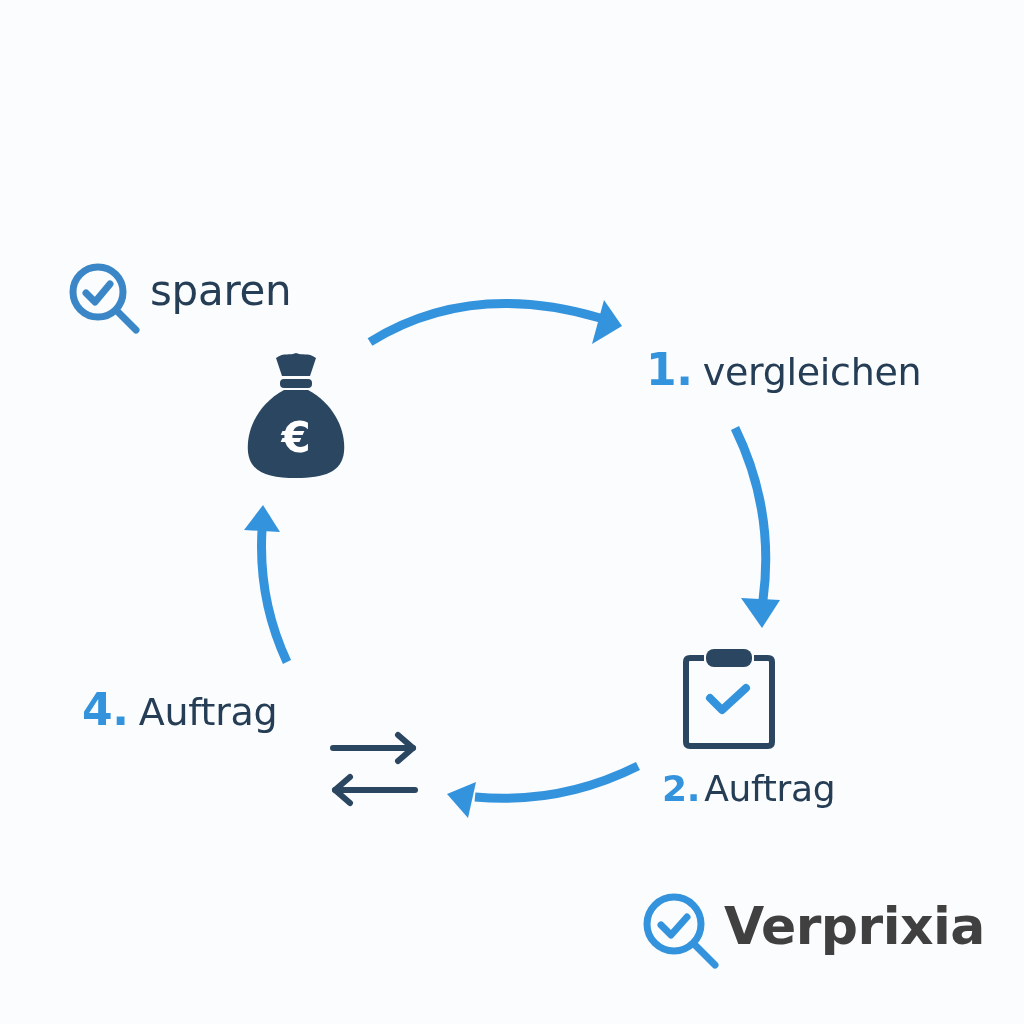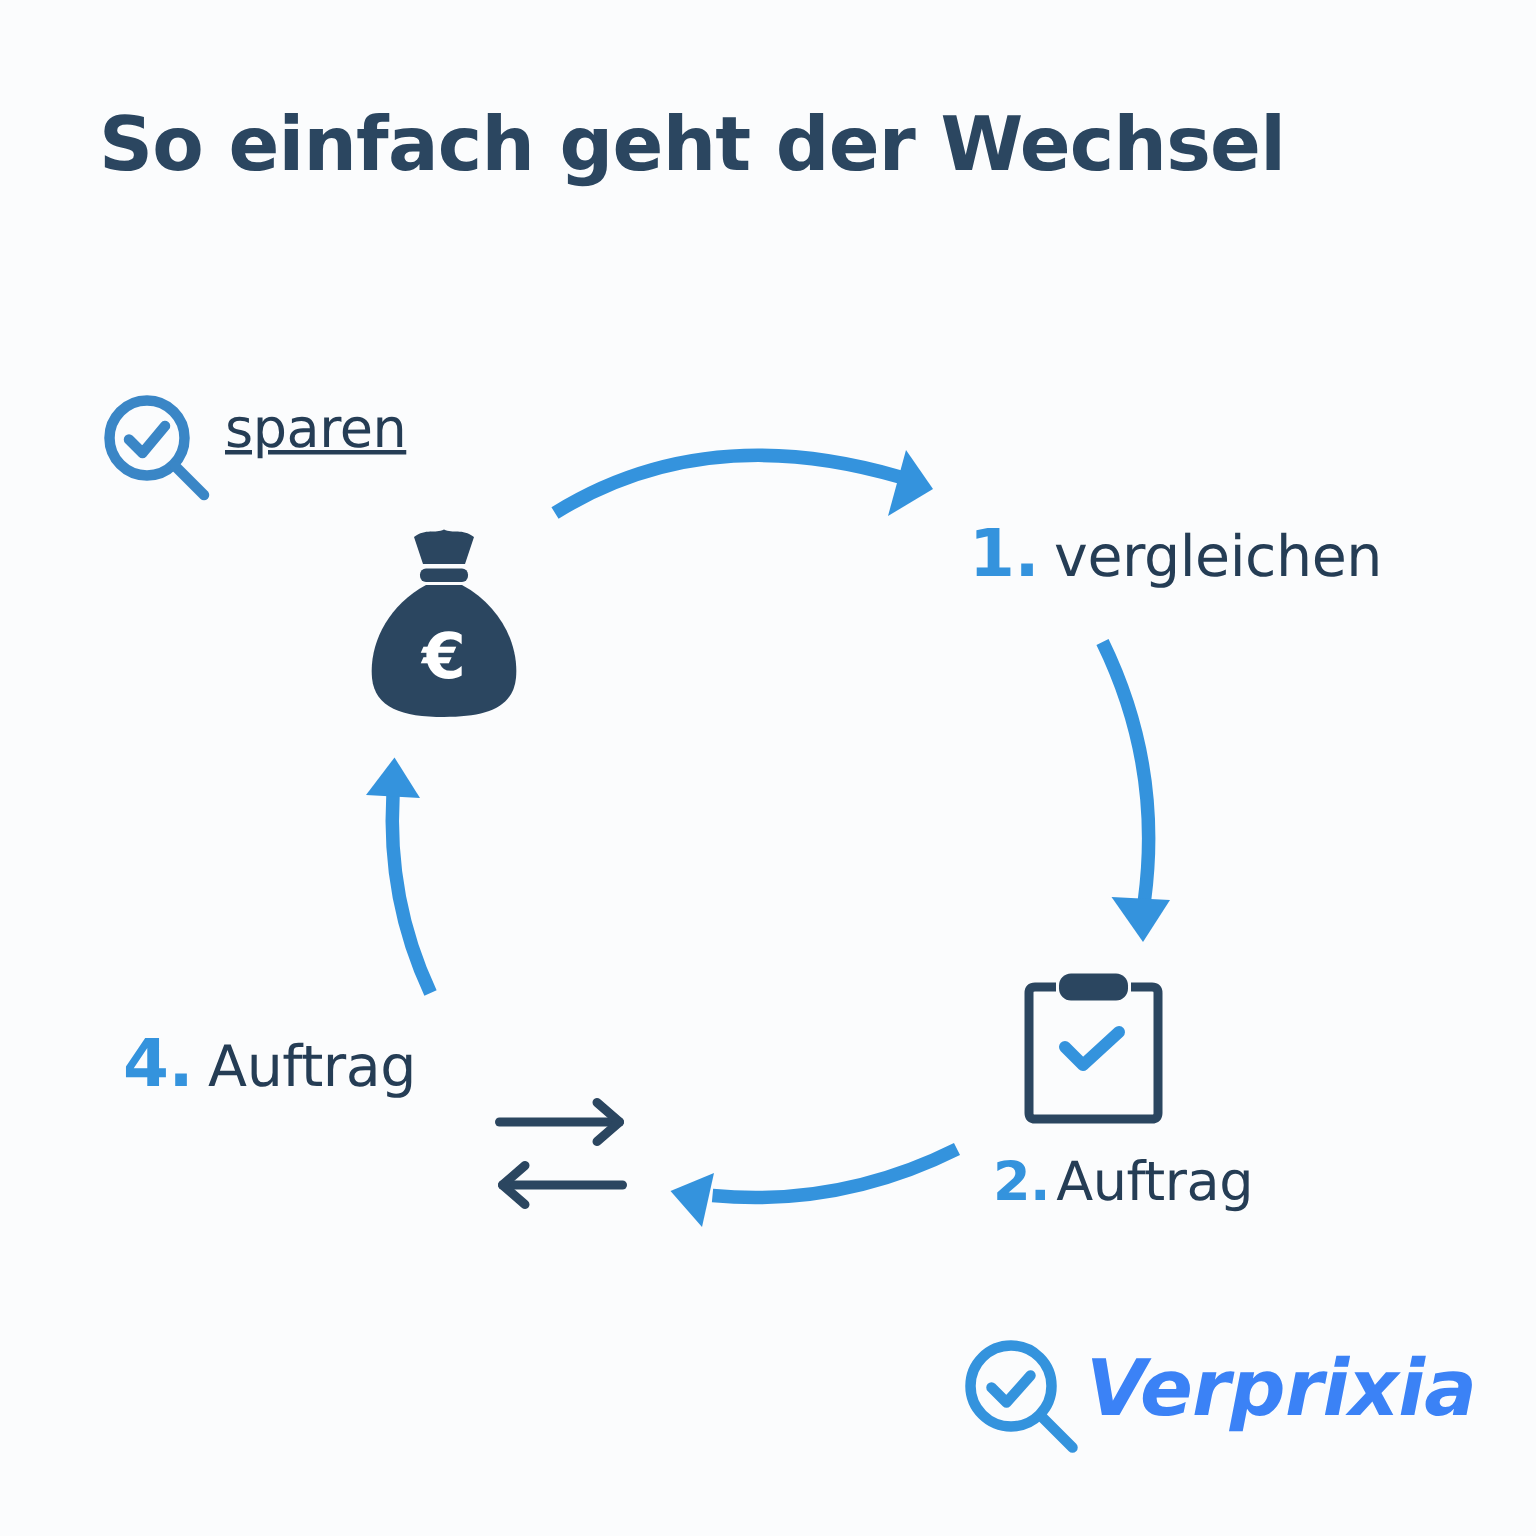--- a/index.html
+++ b/index.html
@@ -23,39 +23,37 @@
     .label {
       position: absolute;
       font-size: 38px; font-weight: normal;
       color: #253d55;
       white-space: nowrap;
       letter-spacing: -0.3px;
     }
     .num { color: #3493dd; font-weight: bold; margin-right: 10px; }
     .brand-text {
       position: absolute; left: 724px; top: 896px;
-      font-size: 52px; font-weight: bold; color: #3b82f6;
+      font-size: 52px; font-weight: bold; color: #404040;
       letter-spacing: -0.5px;
-      font-style: italic;
     }
     svg { overflow: visible; }
   </style>
 </head>
 <body>
 
 <h1 class="title">
-  <span>So einfach geht der Wechsel</span>
 </h1>
 
 <svg class="abs" style="left:66px;top:260px" width="80" height="80" viewBox="0 0 80 80">
   <circle cx="32" cy="32" r="25" fill="none" stroke="#3a86c6" stroke-width="7"></circle>
   <line x1="51" y1="51" x2="70" y2="70" stroke="#3a86c6" stroke-width="7" stroke-linecap="round"></line>
   <polyline points="20,33 29,42 44,24" fill="none" stroke="#3a86c6" stroke-width="7" stroke-linecap="round" stroke-linejoin="round"></polyline>
 </svg>
-<div class="label" style="left:150px;top:266px;font-size:36px;text-decoration:underline;">
+<div class="label" style="left:150px;top:266px;font-size:42px;">
   <span>sparen</span>
 </div>
 
 <svg class="abs" style="left:246px;top:348px" width="100" height="132" viewBox="0 0 100 132">
   <path d="M30 10 C38 4 44 8 50 5 C56 8 62 4 70 10 L64 28 L36 28 Z" fill="#2b4660"></path>
   <rect x="34" y="31" width="32" height="9" rx="4" fill="#2b4660"></rect>
   <path d="M38 42 C12 56 0 82 2 104 C4 124 22 130 50 130 C78 130 96 124 98 104 C100 82 88 56 62 42 Z" fill="#2b4660"></path>
   <text x="50" y="104" text-anchor="middle" font-family="DejaVu Sans, sans-serif" font-size="42" font-weight="bold" fill="#ffffff">€</text>
 </svg>
 

